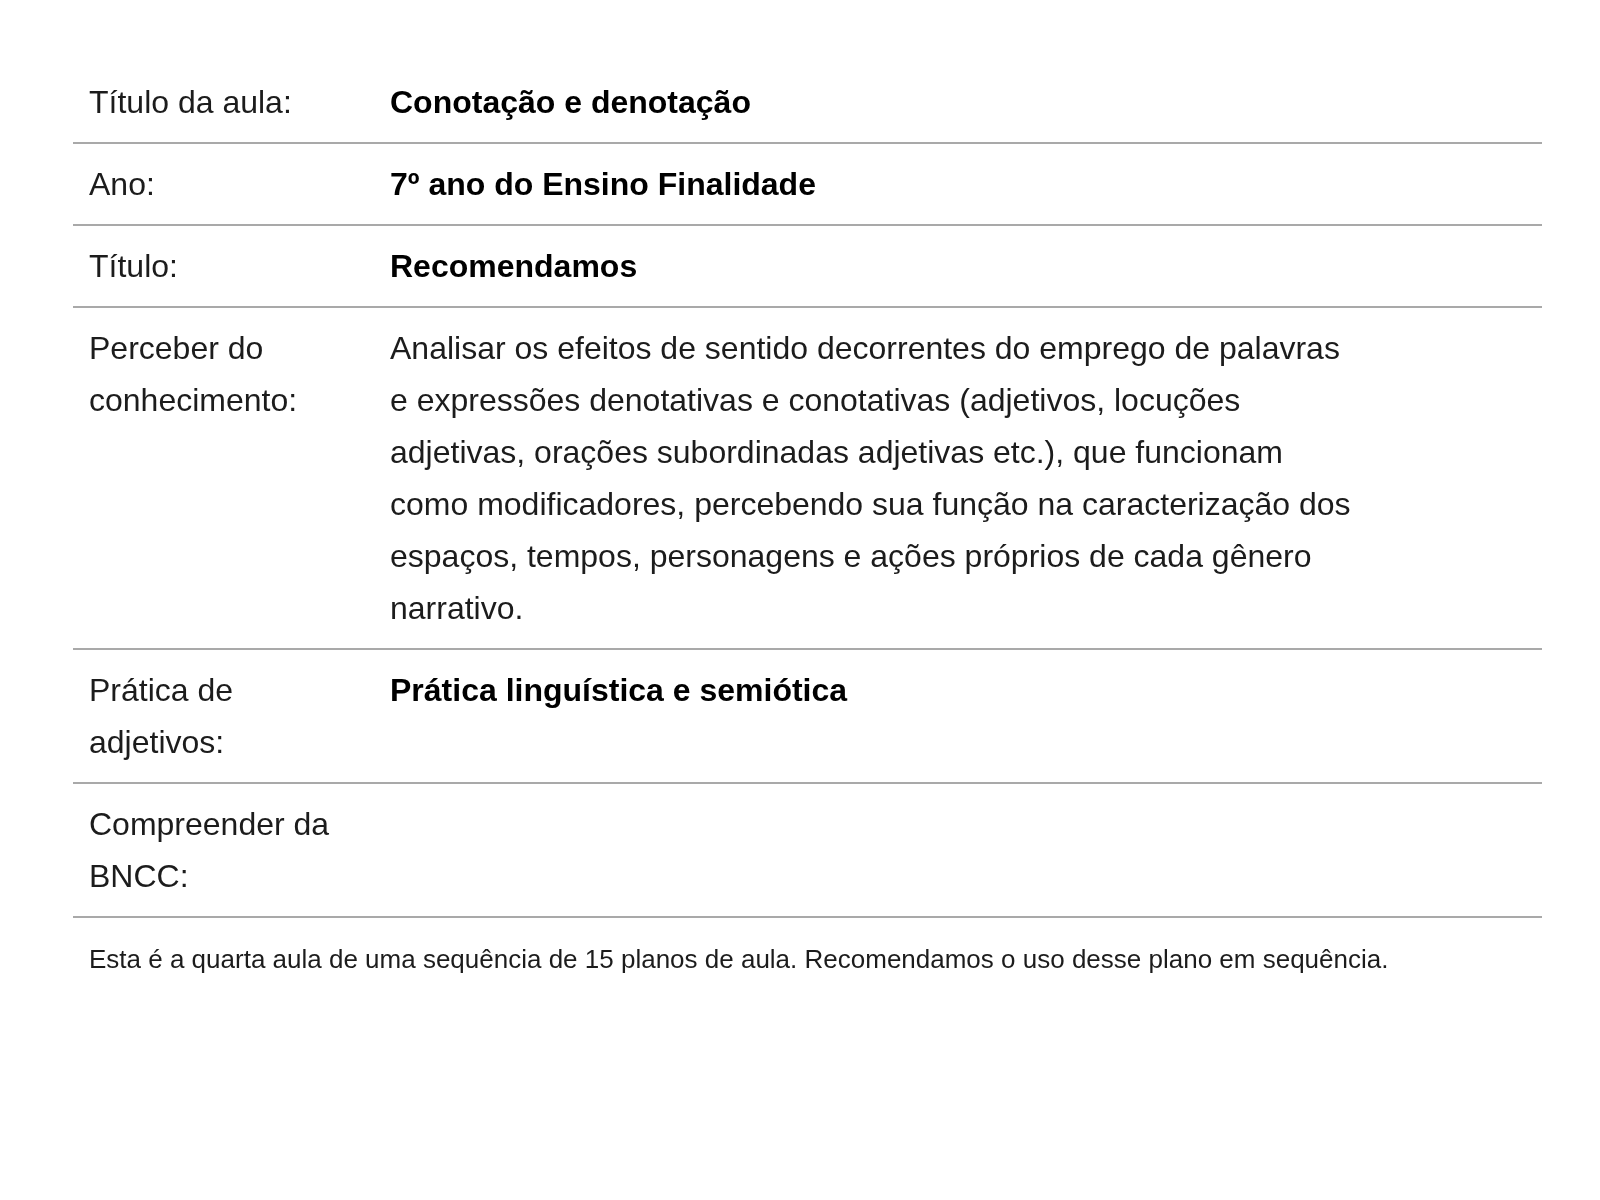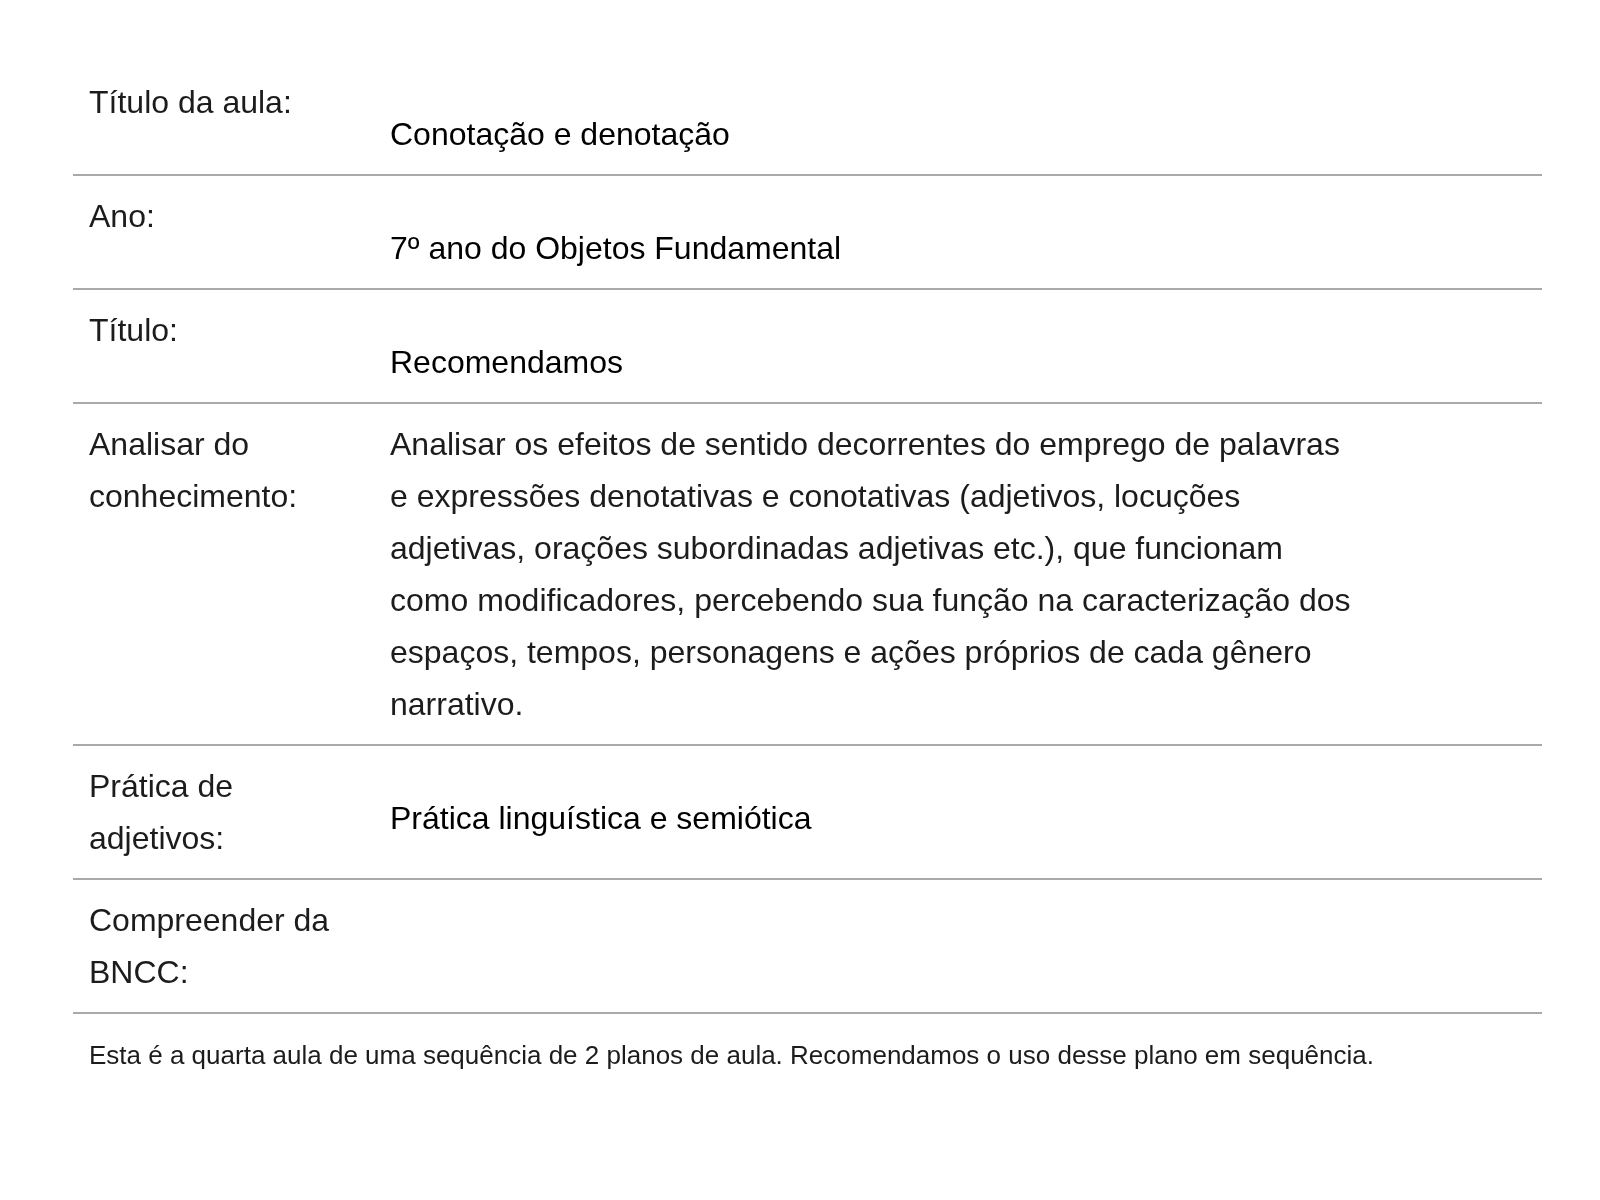--- a/index.html
+++ b/index.html
@@ -33,23 +33,22 @@
     padding-left: 16px;
     padding-right: 60px;
     color: #1c1c1c;
   }
   .row-value {
     flex: none;
     width: 967px;
     color: #1c1c1c;
   }
   .row-value.bold {
-    font-weight: normal;
+    font-weight: bold;
     color: #000000;
-    margin-top: 32px;
   }
   .footer-note {
     padding: 22px 0 0 16px;
     font-size: 26px;
     line-height: 38px;
     color: #1c1c1c;
   }
 </style>
 </head>
 <body>
@@ -57,37 +56,37 @@
 <div class="doc">
 
   <div class="row">
     <div class="row-label">Título da aula:</div>
     <div class="row-value bold">Conotação e denotação</div>
   </div>
 
 
   <div class="row">
     <div class="row-label">Ano:</div>
-    <div class="row-value bold">7º ano do Objetos Fundamental</div>
+    <div class="row-value bold">7º ano do Ensino Finalidade</div>
   </div>
 
   <div class="row">
     <div class="row-label">Título:</div>
     <div class="row-value bold">Recomendamos</div>
   </div>
 
   <div class="row">
-    <div class="row-label">Analisar do conhecimento:</div>
+    <div class="row-label">Perceber do conhecimento:</div>
     <div class="row-value">Analisar os efeitos de sentido decorrentes do emprego de palavras e expressões denotativas e conotativas (adjetivos, locuções adjetivas, orações subordinadas adjetivas etc.), que funcionam como modificadores, percebendo sua função na caracterização dos espaços, tempos, personagens e ações próprios de cada gênero narrativo.</div>
   </div>
 
   <div class="row">
     <div class="row-label">Prática de adjetivos:</div>
     <div class="row-value bold">Prática linguística e semiótica</div>
   </div>
 
   <div class="row">
     <div class="row-label">Compreender da BNCC:</div>
   </div>
 
-  <div class="footer-note">Esta é a quarta aula de uma sequência de 2 planos de aula. Recomendamos o uso desse plano em sequência.</div>
+  <div class="footer-note">Esta é a quarta aula de uma sequência de 15 planos de aula. Recomendamos o uso desse plano em sequência.</div>
 
 </div>
 
 </body></html>

